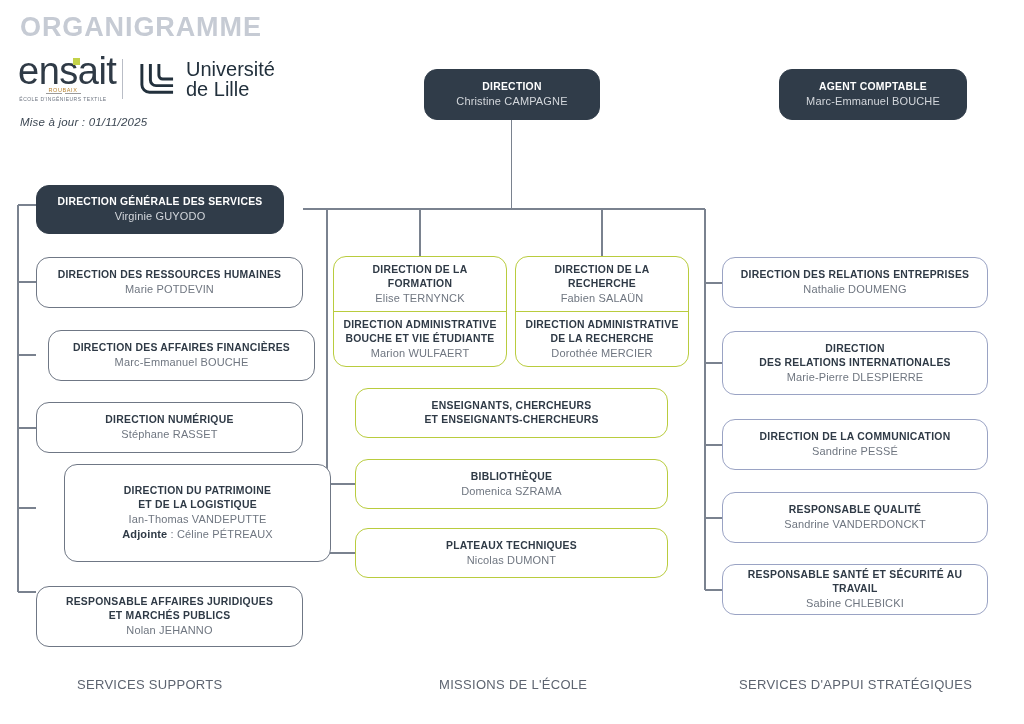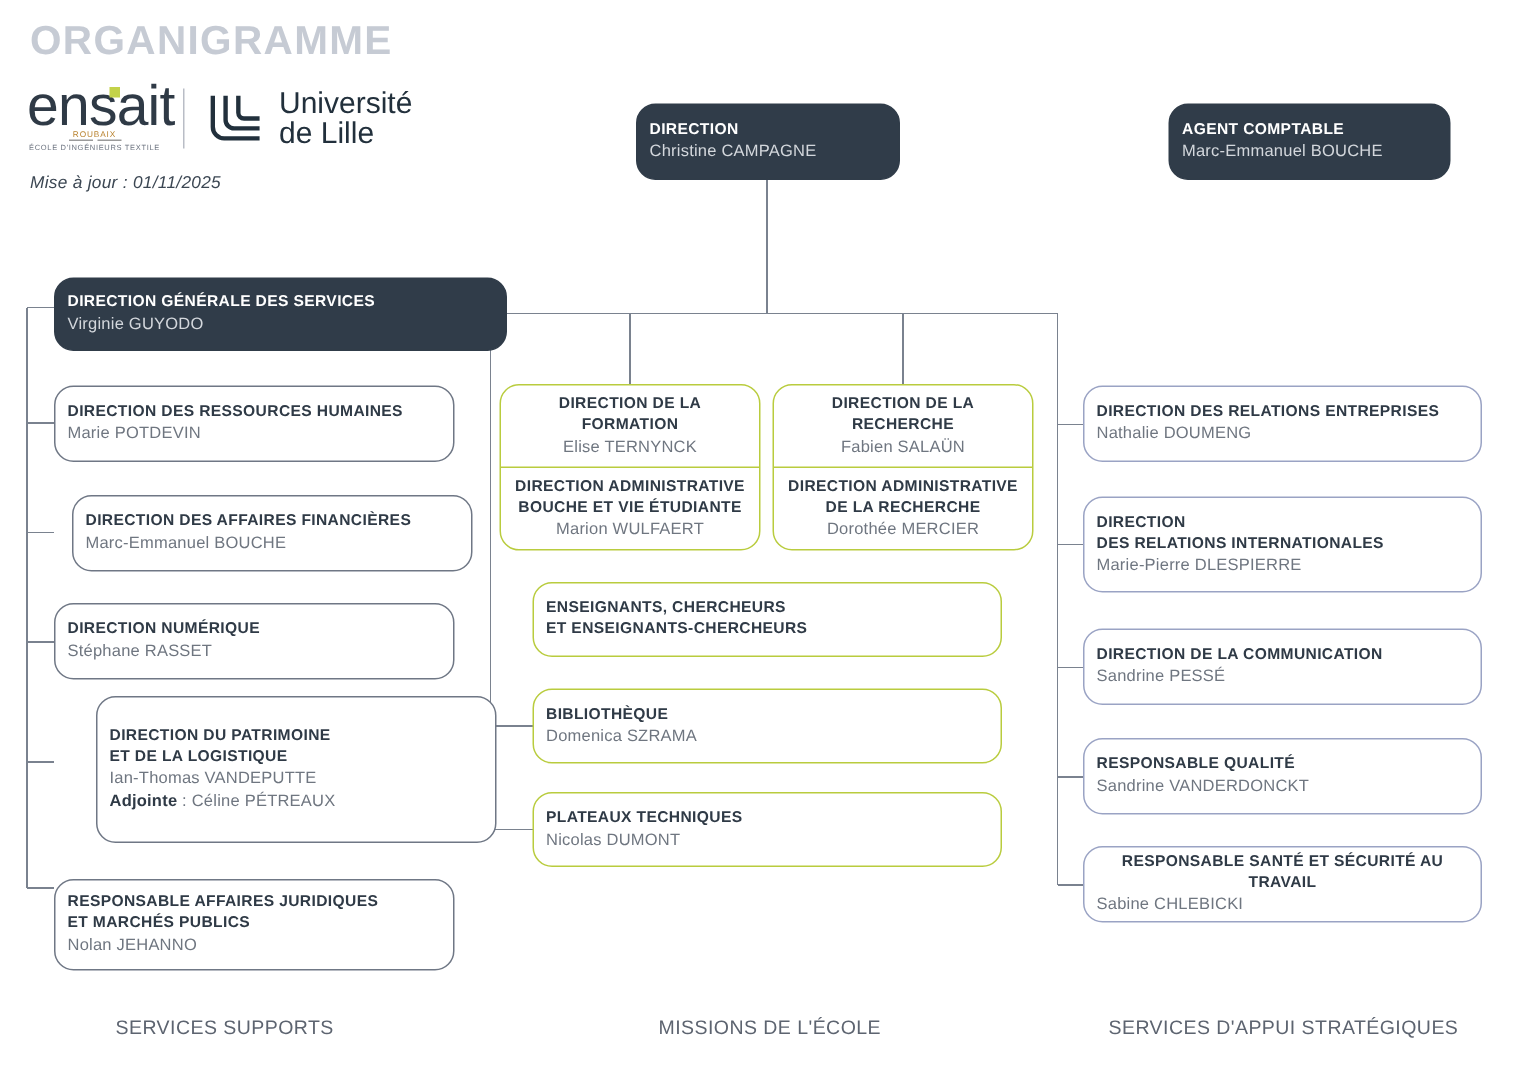--- a/index.html
+++ b/index.html
@@ -49,21 +49,21 @@
   .udl-text{font-size:20px;line-height:20px;color:#22303c;font-weight:normal;}
   .maj{
     font-size:11.5px;font-style:italic;color:#3c4753;margin-top:13px;margin-left:2px;
     letter-spacing:.2px;
   }
 
   
   .node{
     position:absolute;z-index:3;box-sizing:border-box;
     border-radius:13px;display:flex;flex-direction:column;
-    align-items:flex-start;justify-content:center;
+    align-items:center;justify-content:center;
     text-align:center;background:#ffffff;
     padding:5px 8px;
   }
   .node .t{font-size:10.4px;font-weight:bold;letter-spacing:.25px;line-height:14px;color:#2f3a46;}
   .node .n{font-size:11px;font-weight:normal;line-height:15px;color:#6f7680;letter-spacing:.15px;}
   .node .n b{font-weight:bold;color:#2f3a46;}
 
   .dark{background:#303c49;border:1px solid #303c49;}
   .dark .t{color:#ffffff;}
   .dark .n{color:#d3d7dc;}
@@ -163,21 +163,21 @@
   <div class="node dark" style="left:424px;top:69px;width:176px;height:51px;">
     <div class="t">DIRECTION</div>
     <div class="n">Christine CAMPAGNE</div>
   </div>
 
   <div class="node dark" style="left:779px;top:69px;width:188px;height:51px;">
     <div class="t">AGENT COMPTABLE</div>
     <div class="n">Marc-Emmanuel BOUCHE</div>
   </div>
 
-  <div class="node dark" style="left:36px;top:185px;width:302px;height:49px;">
+  <div class="node dark" style="left:36px;top:185px;width:248px;height:49px;">
     <div class="t">DIRECTION GÉNÉRALE DES SERVICES</div>
     <div class="n">Virginie GUYODO</div>
   </div>
 
   <div class="node grey" style="left:36px;top:257px;width:267px;height:51px;">
     <div class="t">DIRECTION DES RESSOURCES HUMAINES</div>
     <div class="n">Marie POTDEVIN</div>
   </div>
 
   <div class="node grey" style="left:36px;top:330px;width:267px;height:51px;margin-left:12px;">

